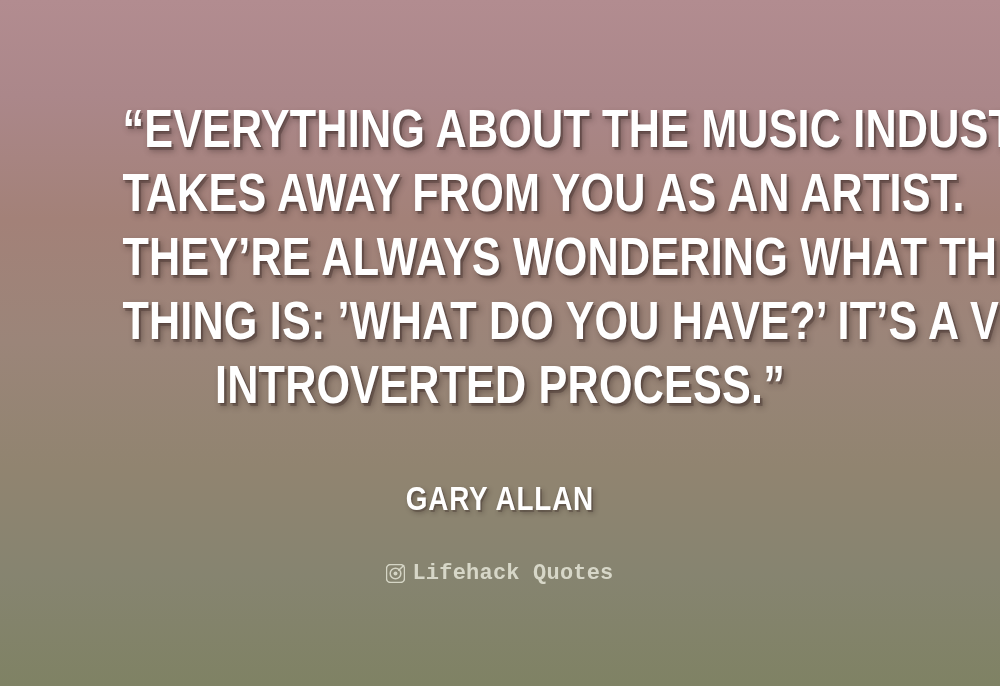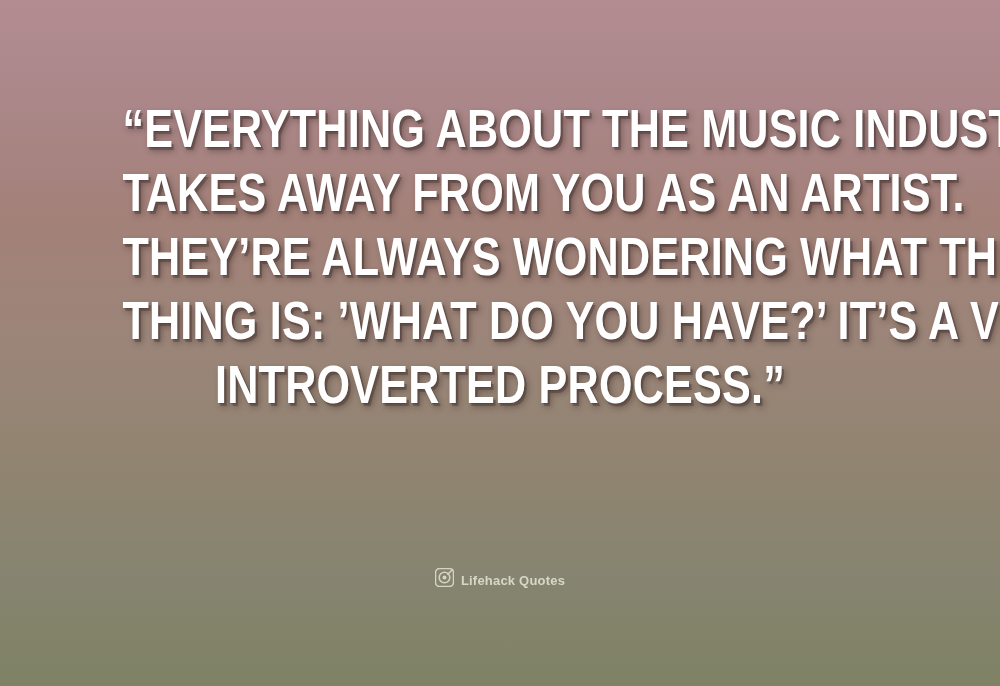--- a/index.html
+++ b/index.html
@@ -98,43 +98,45 @@
   .wm-icon {
     display: block;
     width: 19px;
     height: 19px;
     flex: 0 0 auto;
     opacity: 0.92;
   }
 
   .wm-text {
     color: #dcdccd;
-    font-family: Liberation Sans, sans-serif;
+    font-family: Liberation Mono, monospace;
     font-weight: 700;
-    font-size: 13px;
+    font-size: 22px;
     line-height: 19px;
     letter-spacing: 0.2px;
     white-space: nowrap;
     opacity: 0.95;
-    margin-top: 7px;
   }
 </style>
 </head>
 <body>
 
 <div class="quote-card">
 
   <div class="quote-body">
     <span class="quote-line">“EVERYTHING ABOUT THE MUSIC INDUSTRY</span>
     <span class="quote-line">TAKES AWAY FROM YOU AS AN ARTIST.</span>
     <span class="quote-line">THEY’RE ALWAYS WONDERING WHAT THE NEXT</span>
     <span class="quote-line">THING IS: ’WHAT DO YOU HAVE?’ IT’S A VERY</span>
     <span class="quote-line">INTROVERTED PROCESS.”</span>
   </div>
 
+  <div class="author-wrap">
+    <span class="author-name">GARY ALLAN</span>
+  </div>
 
   <div class="watermark">
     <span class="wm-icon">
       <svg viewBox="0 0 20 20" width="19" height="19" aria-hidden="true">
         <rect x="0.5" y="0.5" width="19" height="19" rx="4.5" ry="4.5" fill="none" stroke="#dcdccd" stroke-width="1.6"></rect>
         <circle cx="10" cy="10" r="5.6" fill="none" stroke="#dcdccd" stroke-width="1.6"></circle>
         <circle cx="10" cy="10" r="2.1" fill="#dcdccd"></circle>
         <path d="M13.4 6.6 L18.6 1.6" stroke="#dcdccd" stroke-width="1.6" fill="none" stroke-linecap="round"></path>
       </svg>
     </span>

